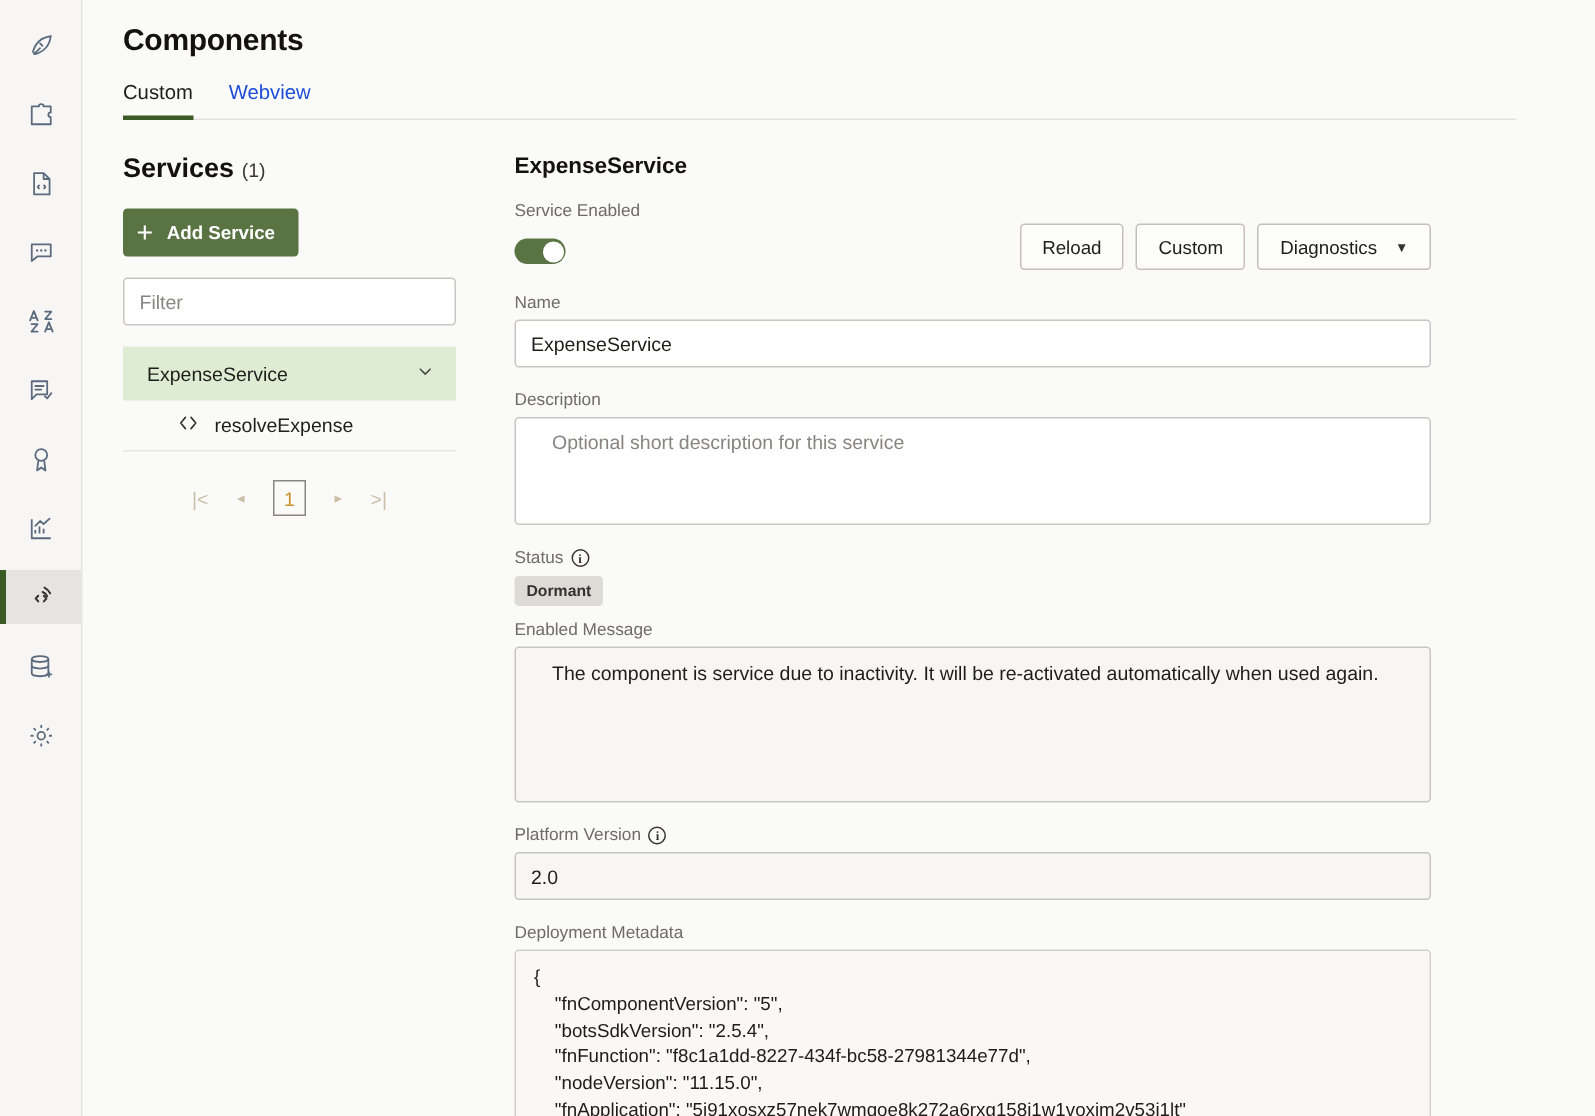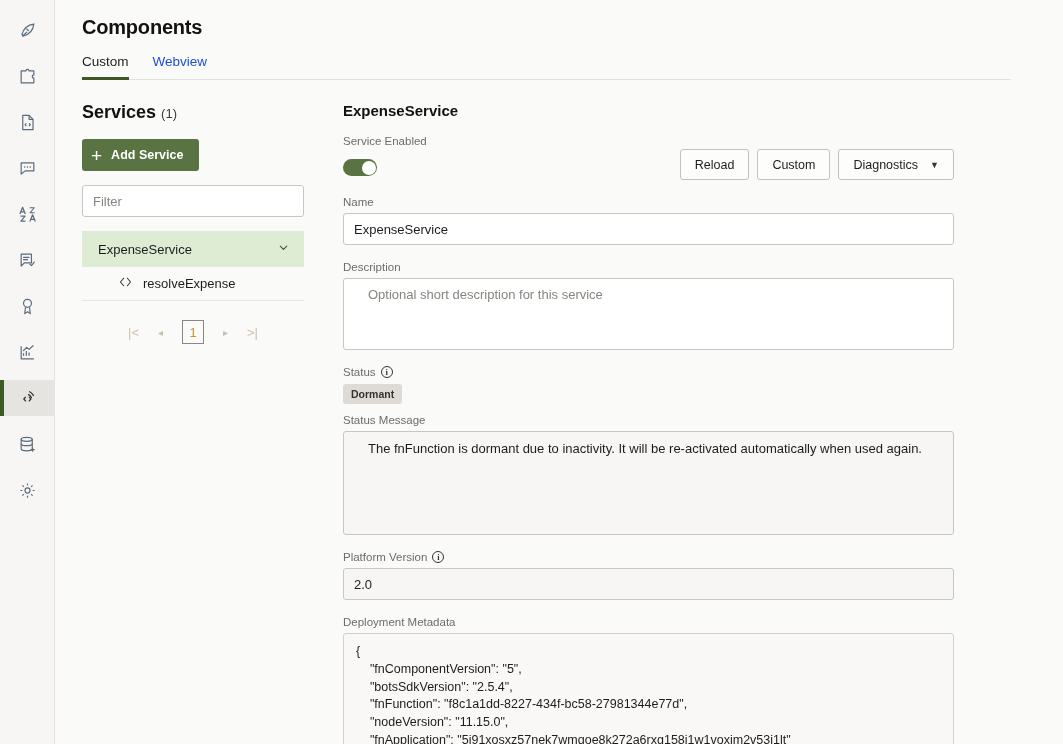--- a/index.html
+++ b/index.html
@@ -373,22 +373,22 @@
 
         <div class="fld-label">Description</div>
         <textarea class="txt-area" rows="4" style="height: 72px;" placeholder="Optional short description for this service"></textarea>
 
         <div class="fld-label">
           <span>Status</span>
           <span class="info-i">i</span>
         </div>
         <div><span class="badge">Dormant</span></div>
 
-        <div class="fld-label" style="margin-top:10px">Status Message</div>
-        <div class="txt-area readonly" style="height:104px; white-space:normal; line-height:1.4">The fnFunction is dormant due to inactivity. It will be re-activated automatically when used again.</div>
+        <div class="fld-label" style="margin-top:10px">Enabled Message</div>
+        <div class="txt-area readonly" style="height:104px; white-space:normal; line-height:1.4">The component is service due to inactivity. It will be re-activated automatically when used again.</div>
 
         <div class="fld-label">
           <span>Platform Version</span>
           <span class="info-i">i</span>
         </div>
         <input class="txt-input readonly" type="text" readonly="" value="2.0" style="">
 
         <div class="fld-label">Deployment Metadata</div>
         <div class="json-box">{
     "fnComponentVersion": "5",

